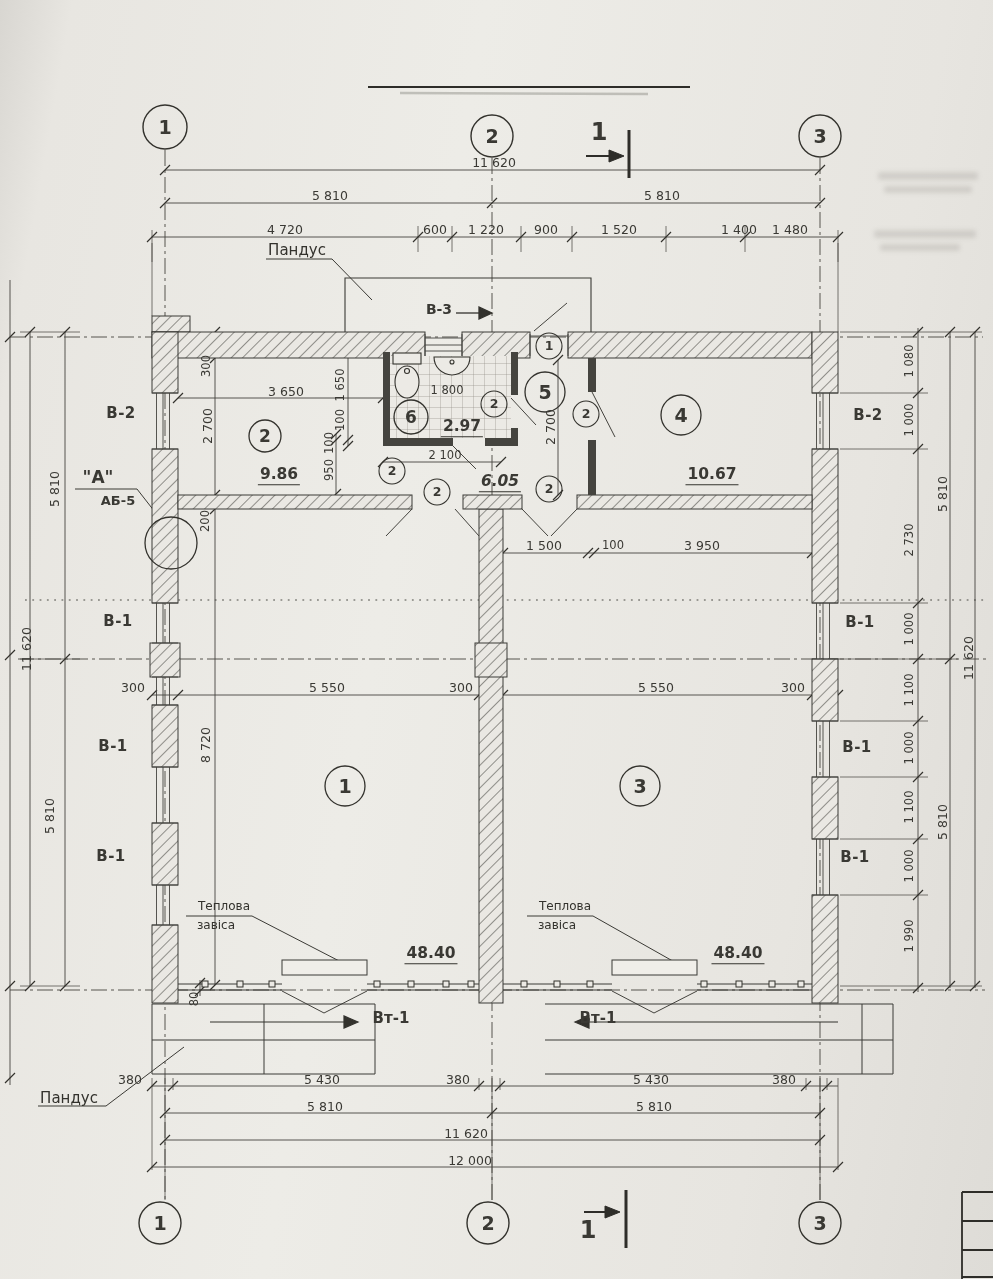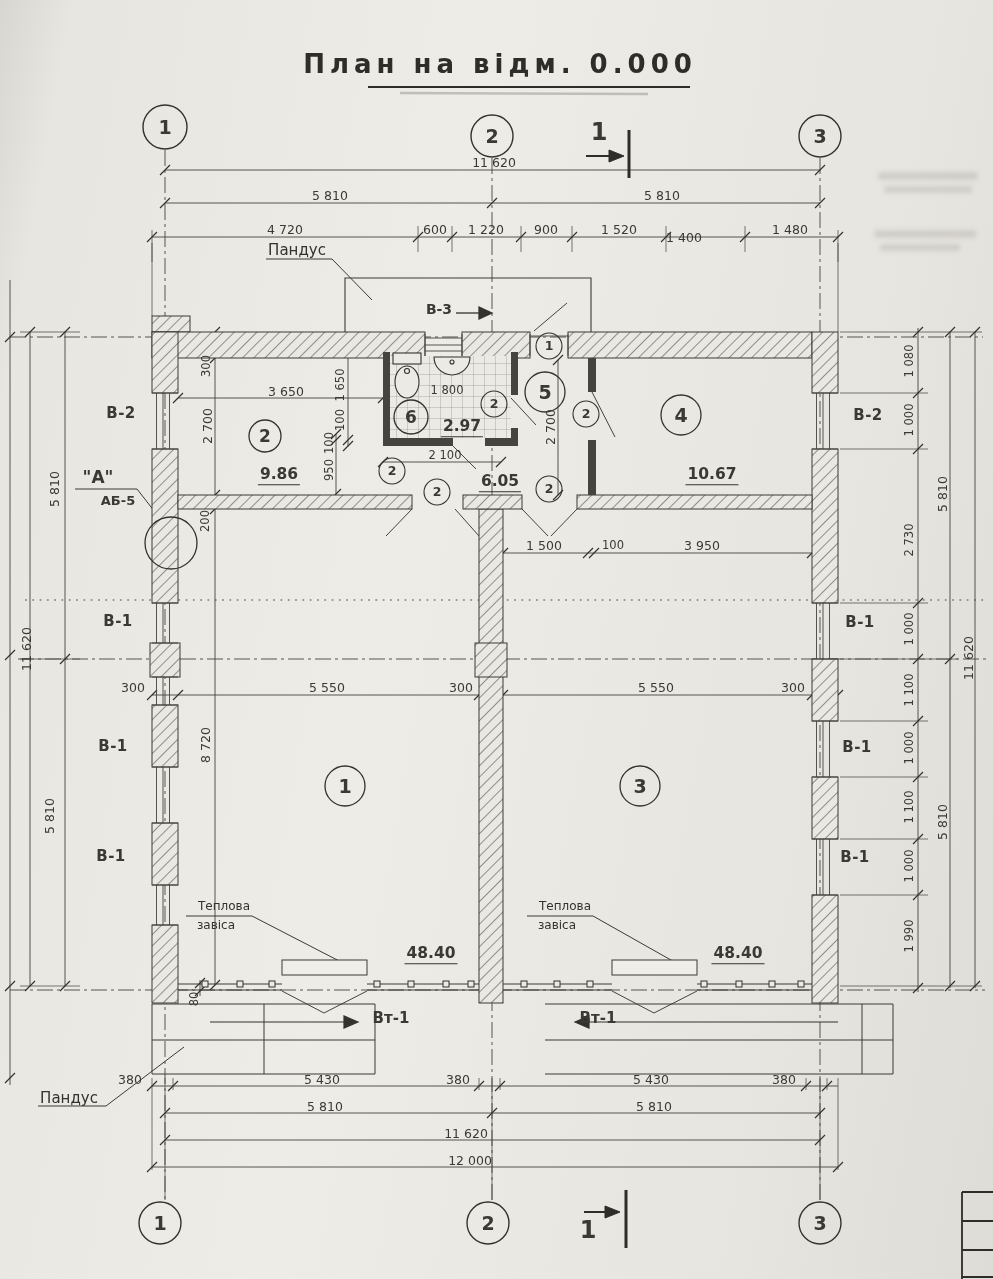--- a/index.html
+++ b/index.html
@@ -191,41 +191,40 @@
         <circle cx="549" cy="489" r="13"></circle>
     <circle cx="586" cy="414" r="13"></circle>
         <circle cx="549" cy="346" r="13"></circle>
   </g>
 
   <circle cx="171" cy="543" r="26" fill="none" stroke="#33322d" stroke-width="1.3"></circle>
 
   <path fill="none" stroke="#2e2d29" stroke-width="1.8" d="M962,1192V1279M962,1192H993M962,1221H993M962,1250H993M962,1277H993"></path>
 </svg>
 
-<div class="lbl title" style="left:500px;top:64px;">План на відм. 0.000</div>
 
 <div class="lbl bub" style="left:165px;top:127px;">1</div>
 <div class="lbl bub" style="left:492px;top:136px;">2</div>
 <div class="lbl bub" style="left:820px;top:136px;">3</div>
 <div class="lbl bub" style="left:160px;top:1223px;">1</div>
 <div class="lbl bub" style="left:488px;top:1223px;">2</div>
 <div class="lbl bub" style="left:820px;top:1223px;">3</div>
 
 <div class="lbl sec" style="left:599px;top:132px;">1</div>
 <div class="lbl sec" style="left:588px;top:1230px;">1</div>
 
 <div class="lbl" style="left:494px;top:163px;">11 620</div>
 <div class="lbl" style="left:330px;top:196px;">5 810</div>
 <div class="lbl" style="left:662px;top:196px;">5 810</div>
 <div class="lbl" style="left:285px;top:230px;">4 720</div>
 <div class="lbl" style="left:435px;top:230px;">600</div>
 <div class="lbl" style="left:486px;top:230px;">1 220</div>
 <div class="lbl" style="left:546px;top:230px;">900</div>
 <div class="lbl" style="left:619px;top:230px;">1 520</div>
-<div class="lbl" style="left:684px;top:230px;margin-top:8px;">1 400</div>
+<div class="lbl" style="left:739px;top:230px;">1 400</div>
 <div class="lbl" style="left:790px;top:230px;text-align:right;">1 480</div>
 
 <div class="lbl ann" style="left:297px;top:250px;">Пандус</div>
 <div class="lbl b" style="left:439px;top:309px;font-size:14px;">В-3</div>
 
 <div class="lbl rm" style="left:265px;top:436px;">2</div>
 <div class="lbl area" style="left:279px;top:476px;">9.86</div>
 <div class="lbl" style="left:286px;top:392px;">3 650</div>
 <div class="lbl rot sm" style="left:207px;top:366px;">300</div>
 <div class="lbl rot" style="left:208px;top:426px;">2 700</div>
@@ -237,21 +236,21 @@
 <div class="lbl rot sm" style="left:330px;top:470px;">950</div>
 <div class="lbl sm" style="left:447px;top:391px;">1 800</div>
 <div class="lbl rm" style="left:411px;top:417px;">6</div>
 <div class="lbl area" style="left:462px;top:428px;">2.97</div>
 <div class="lbl sm" style="left:445px;top:456px;">2 100</div>
 
 <div class="lbl rm-lg" style="left:545px;top:392px;">5</div>
 <div class="lbl rot" style="left:551px;top:427px;">2 700</div>
 <div class="lbl rm-lg" style="left:681px;top:415px;">4</div>
 <div class="lbl area" style="left:712px;top:476px;text-align:center;">10.67</div>
-<div class="lbl area" style="left:500px;top:483px;">6.05</div>
+<div class="lbl area" style="left:500px;top:483px;font-style:italic;">6.05</div>
 
 <div class="lbl tag" style="left:392px;top:471px;">2</div>
 <div class="lbl tag" style="left:437px;top:492px;">2</div>
 <div class="lbl tag" style="left:494px;top:404px;">2</div>
 <div class="lbl tag" style="left:549px;top:489px;">2</div>
 <div class="lbl tag" style="left:586px;top:414px;">2</div>
 <div class="lbl tag" style="left:549px;top:346px;">1</div>
 
 <div class="lbl" style="left:544px;top:546px;">1 500</div>
 <div class="lbl sm" style="left:613px;top:546px;">100</div>

